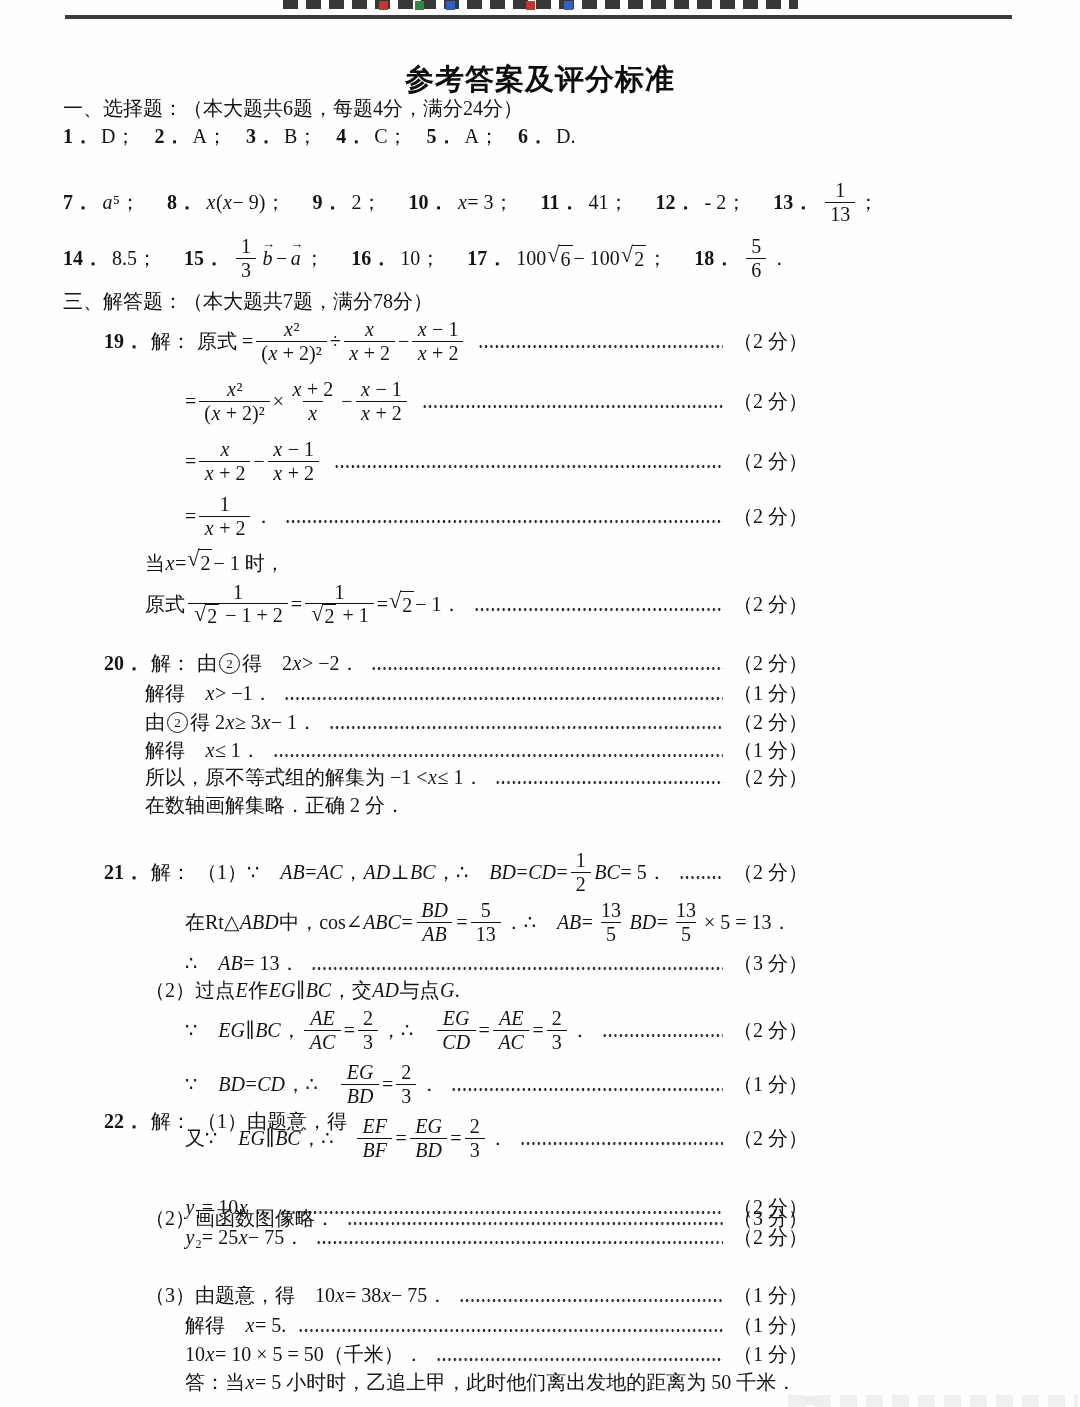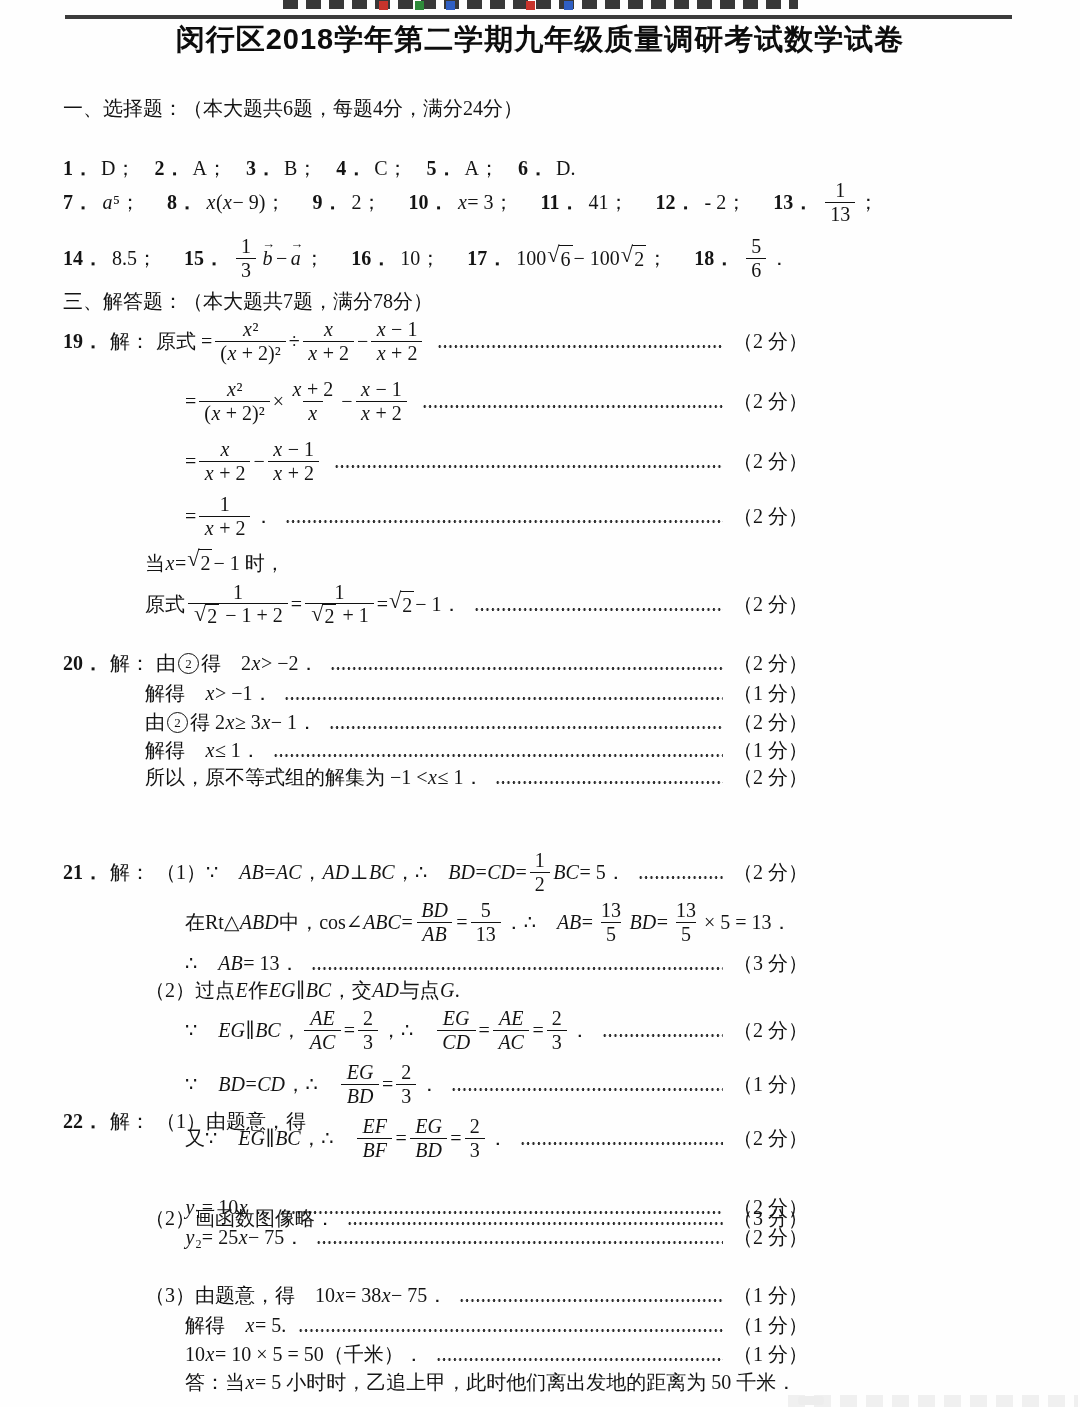--- a/index.html
+++ b/index.html
@@ -24,21 +24,21 @@
   .subtitle{top:60px;}
 
   
   .row{position:absolute;display:flex;align-items:center;font-size:20px;line-height:26px;white-space:nowrap;}
   .x63{left:63px;width:745px;}
   .x145{left:145px;width:663px;}
   .x185{left:185px;width:623px;}
   .auto{width:auto;}
   .hd{font-weight:400;}
   .row b{font-weight:700;}
-  .plabel{margin-right:6px;}
+  .plabel{margin-right:6px;margin-left:41px;}
   .plabel b{margin-right:7px;}
 
   
   .leader{flex:1 1 auto;min-width:26px;height:3px;margin:0 10px 0 12px;align-self:center;
         transform:translateY(5px);
         background-image:radial-gradient(circle,#2b2b2b 1.15px,transparent 1.45px);
         background-size:5.4px 3px;background-repeat:repeat-x;background-position:left center;}
   .score{white-space:nowrap;}
 
   
@@ -50,42 +50,42 @@
   .sqrt{display:inline-flex;align-items:stretch;margin:0 1px;}
   .sg{font-size:1.12em;line-height:1;align-self:flex-start;transform:translateY(-1px);}
   .rad{border-top:1.5px solid #111;padding:0 2px;margin-left:-1px;}
   .vec{position:relative;display:inline-block;margin:0 3px;}
   .vec::before{content:"→";position:absolute;top:-14px;left:0;right:0;text-align:center;font-size:13px;font-style:normal;}
   .circ{display:inline-flex;align-items:center;justify-content:center;width:19px;height:19px;
         border:1.4px solid #111;border-radius:50%;font-size:13px;line-height:1;vertical-align:-3px;margin:0 2px;flex:0 0 auto;}
   .rm{font-style:normal;}
 
   
-  .citem{margin-right:19px;margin-top:32px;}
+  .citem{margin-right:19px;}
   .citem b{margin-right:8px;}
   .fitem{display:inline-flex;align-items:center;margin-right:27px;}
   .fitem b{margin-right:9px;}
 </style>
 </head>
 <body>
 
 <div id="page">
 
   <div class="topstrip">
     <div class="smudge"></div>
     <div class="chip" style="left:96px;background:#c8342c;"></div>
     <div class="chip" style="left:132px;background:#2e8b3a;"></div>
     <div class="chip" style="left:163px;background:#2f5fc4;"></div>
     <div class="chip" style="left:205px;background:#e0a github10;"></div>
     <div class="chip" style="left:243px;background:#c8342c;"></div>
     <div class="chip" style="left:281px;background:#2f5fc4;"></div>
   </div>
   <div class="rule"></div>
 
-  <div class="title">闵行区2018学年第二学期九年级质量调研考试数学试卷</div>
+  <div class="subtitle">参考答案及评分标准</div>
 
   <div class="row x63 auto hd" style="top:95px">一、选择题：（本大题共6题，每题4分，满分24分）</div>
   <div class="row x63 auto" style="top:123px">
     <span class="citem"><b>1．</b><span>D；</span></span>
     <span class="citem"><b>2．</b><span>A；</span></span>
     <span class="citem"><b>3．</b><span>B；</span></span>
     <span class="citem"><b>4．</b><span>C；</span></span>
     <span class="citem"><b>5．</b><span>A；</span></span>
     <span class="citem"><b>6．</b><span>D.</span></span>
   </div>
@@ -356,20 +356,25 @@
   </div>
   <div class="row x145" style="top:764px">
     <span class="math">
         <span>所以，原不等式组的解集为 −1 &lt; </span>
         <i>x</i>
         <span> ≤ 1．</span>
       </span>
     <span class="leader"></span>
     <span class="score">（2 分）</span>
   </div>
+  <div class="row x145 auto" style="top:792px">
+    <span class="math">
+        <span>在数轴画解集略．正确 2 分．</span>
+      </span>
+  </div>
 
   <div class="row x63" style="top:846px;height:52px">
     <span class="plabel"><b>21．</b><span>解：</span></span>
     <span class="math">
         <span>（1）∵　</span>
         <i>AB</i>
         <span> = </span>
         <i>AC</i>
         <span>，</span>
         <i>AD</i>

